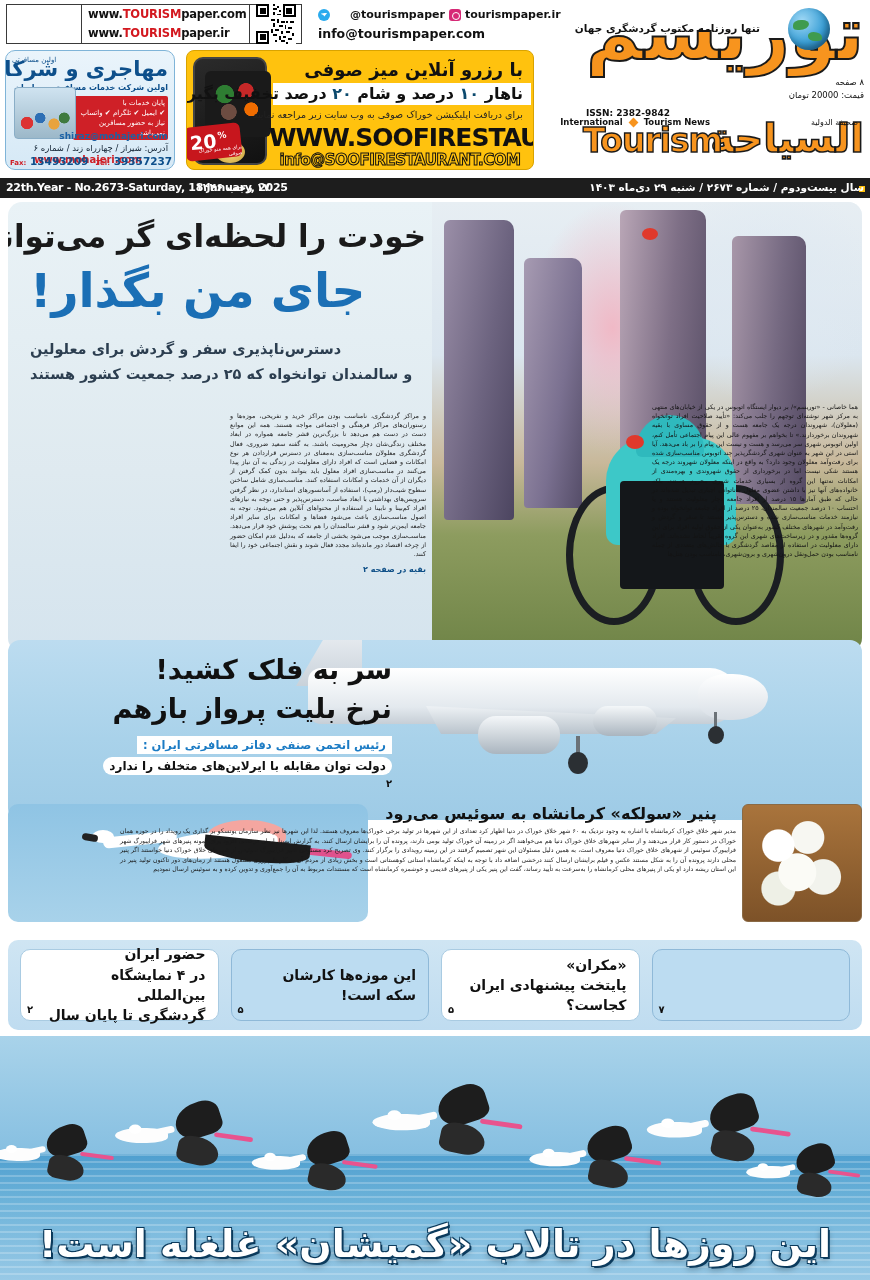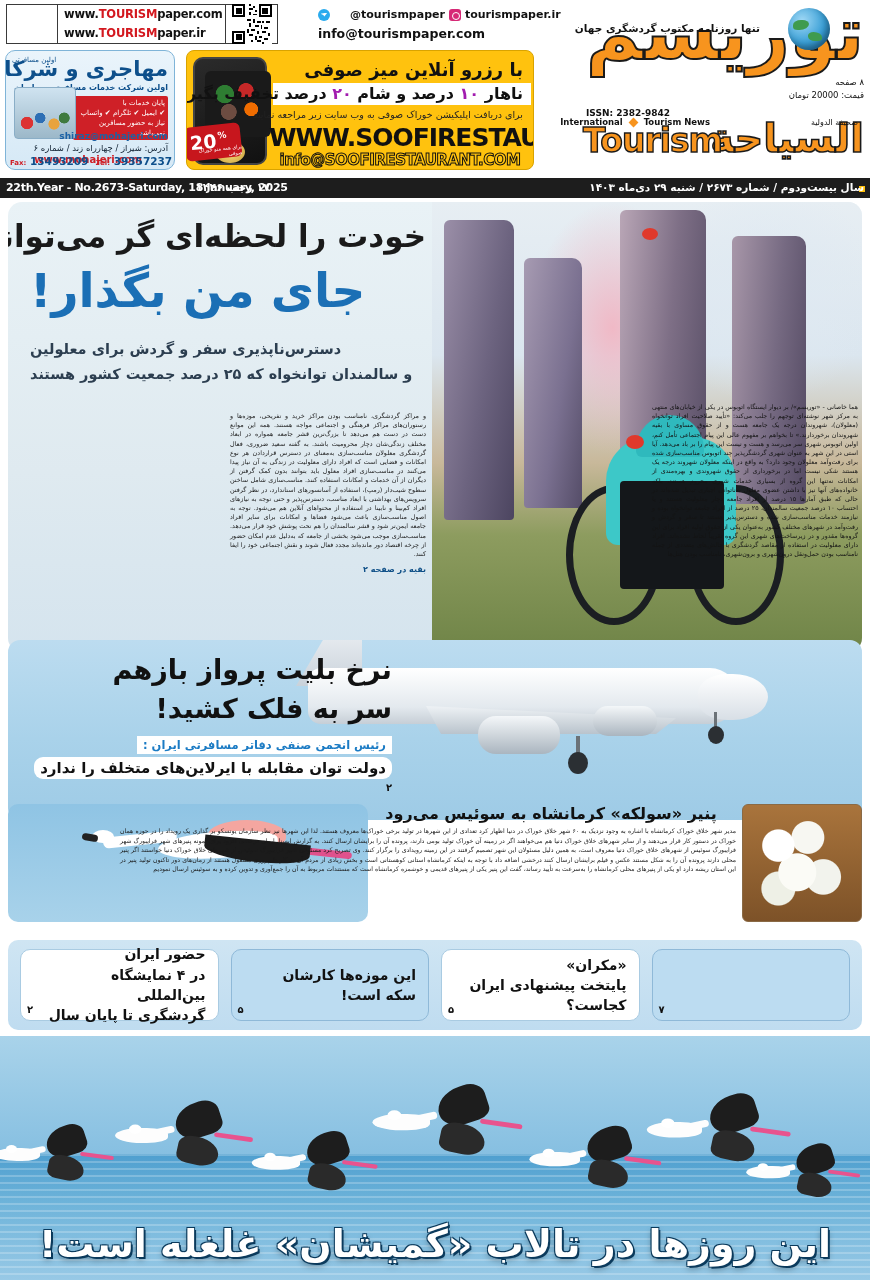--- a/index.html
+++ b/index.html
@@ -8,21 +8,21 @@
     width: 870px; height: 1280px;
     background: #ffffff;
     font-family: "DejaVu Sans", "Liberation Sans", sans-serif;
     overflow: hidden;
   }
   .page { position: relative; width: 870px; height: 1280px; background:#fff; }
 
   
   .topbar { position:absolute; top:0; left:0; width:870px; height:178px; background:#fff; }
 
-  .contactbox { position:absolute; left:6px; top:4px; width:272px; height:40px;
+  .contactbox { position:absolute; left:6px; top:4px; width:296px; height:40px;
                 border:1px solid #3a3a3a; display:flex; }
   .cb-left { width:168px; border-left:1px solid #3a3a3a; display:flex; flex-direction:column;
              justify-content:center; padding-right:4px; direction:ltr; }
   .cb-left div { font-size:11.5px; font-weight:bold; color:#111; letter-spacing:-0.2px;
                  line-height:19px; padding-left:6px; white-space:nowrap; }
   .cb-left .red { color:#d3181f; }
   .qr { width:52px; display:flex; align-items:center; justify-content:center;
         border-left:1px solid #3a3a3a; }
   .qr-img { width:40px; height:40px; }
 
@@ -116,21 +116,21 @@
               border-radius:6px; transform:rotate(-6deg); color:#fff; }
   .soofi-20 .n { position:absolute; left:5px; top:5px; font-size:19px; font-weight:bold;
                  direction:ltr; }
   .soofi-20 .p { position:absolute; left:33px; top:6px; font-size:9px; font-weight:bold; }
   .soofi-20 .s { position:absolute; left:4px; bottom:1px; font-size:5px; }
   .soofi-l1 { position:absolute; right:10px; top:8px; font-size:18px; font-weight:bold; color:#111;
               white-space:nowrap; }
   .soofi-band { position:absolute; left:86px; top:32px; width:258px; height:22px; background:#fff; }
   .soofi-l2 { position:absolute; right:10px; top:33px; font-size:16px; font-weight:bold;
               color:#111; white-space:nowrap; }
-  .soofi-l2 .or { color:#a21caf; }
+  .soofi-l2 .or { color:#0c4a6e; }
   .soofi-l3 { position:absolute; right:10px; top:58px; font-size:9.5px; color:#222;
               white-space:nowrap; }
   .soofi-url { position:absolute; left:82px; top:72px; width:262px; text-align:center;
                font-size:25px; font-weight:bold; color:#111; direction:ltr; letter-spacing:-1px; }
   .soofi-mail { position:absolute; left:82px; top:100px; width:262px; text-align:center;
                 font-size:15px; font-weight:bold; color:#FFC20E; direction:ltr;
                 letter-spacing:-0.5px; -webkit-text-stroke:1px #111; }
 
   
   .datebar { position:absolute; top:178px; left:0; width:870px; height:20px;
@@ -215,21 +215,21 @@
   .gear.g2 { left:700px; top:86px; width:16px; height:18px; }
   .gear-strut { position:absolute; background:#6b7278; }
   .gear-strut.s1 { left:568px; top:96px; width:4px; height:20px; }
   .gear-strut.s2 { left:706px; top:72px; width:3px; height:18px; }
 
   .plane-hl { position:absolute; right:470px; top:10px; width:374px; text-align:right; }
   .ph-1 { font-size:27px; font-weight:bold; color:#111; line-height:1.45; white-space:nowrap; }
   .ph-kicker { display:inline-block; margin-top:8px; background:#fff; color:#1b7bc4;
                font-size:11.5px; font-weight:bold; padding:2px 6px; }
   .ph-lead { display:inline-block; margin-top:3px; background:#fff; color:#111;
-             font-size:15px; font-weight:bold; padding:2px 6px;border-radius:9px; }
+             font-size:12px; font-weight:bold; padding:2px 6px;border-radius:9px; }
   .ph-page { margin-top:3px; font-size:10px; font-weight:bold; color:#111; }
 
   
   .cheese-block { position:absolute; top:804px; left:8px; width:854px; height:130px; }
   .flam-photo { position:absolute; left:0; top:0; width:360px; height:118px; border-radius:10px;
                 background:linear-gradient(180deg,#8fc4e4,#a8d2ea); overflow:hidden; }
   .fl-body { position:absolute; left:150px; top:28px; width:120px; height:26px; background:#fff;
              border-radius:50% 40% 40% 50%; transform:rotate(-4deg); }
   .fl-back { position:absolute; left:200px; top:16px; width:78px; height:30px; background:#f4a6a0;
              border-radius:50% 50% 40% 40%; }
@@ -483,22 +483,22 @@
     <div class="plane-nose"></div>
     <div class="plane-wing"></div>
     <div class="plane-eng"></div>
     <div class="plane-eng2"></div>
     <div class="gear-strut s1"></div>
     <div class="gear g1"></div>
     <div class="gear-strut s2"></div>
     <div class="gear g2"></div>
 
     <div class="plane-hl">
+      <div class="ph-1">سر به فلک کشید!</div>
       <div class="ph-1">نرخ بلیت پرواز بازهم</div>
-      <div class="ph-1">سر به فلک کشید!</div>
       <div><span class="ph-kicker">رئیس انجمن صنفی دفاتر مسافرتی ایران :</span></div>
       <div><span class="ph-lead">دولت توان مقابله با ایرلاین‌های متخلف را ندارد</span></div>
       <div class="ph-page">۲</div>
     </div>
   </div>
 
   <div class="cheese-block">
     <div class="flam-photo">
       <div class="fl-legs"></div>
       <div class="fl-back"></div>

